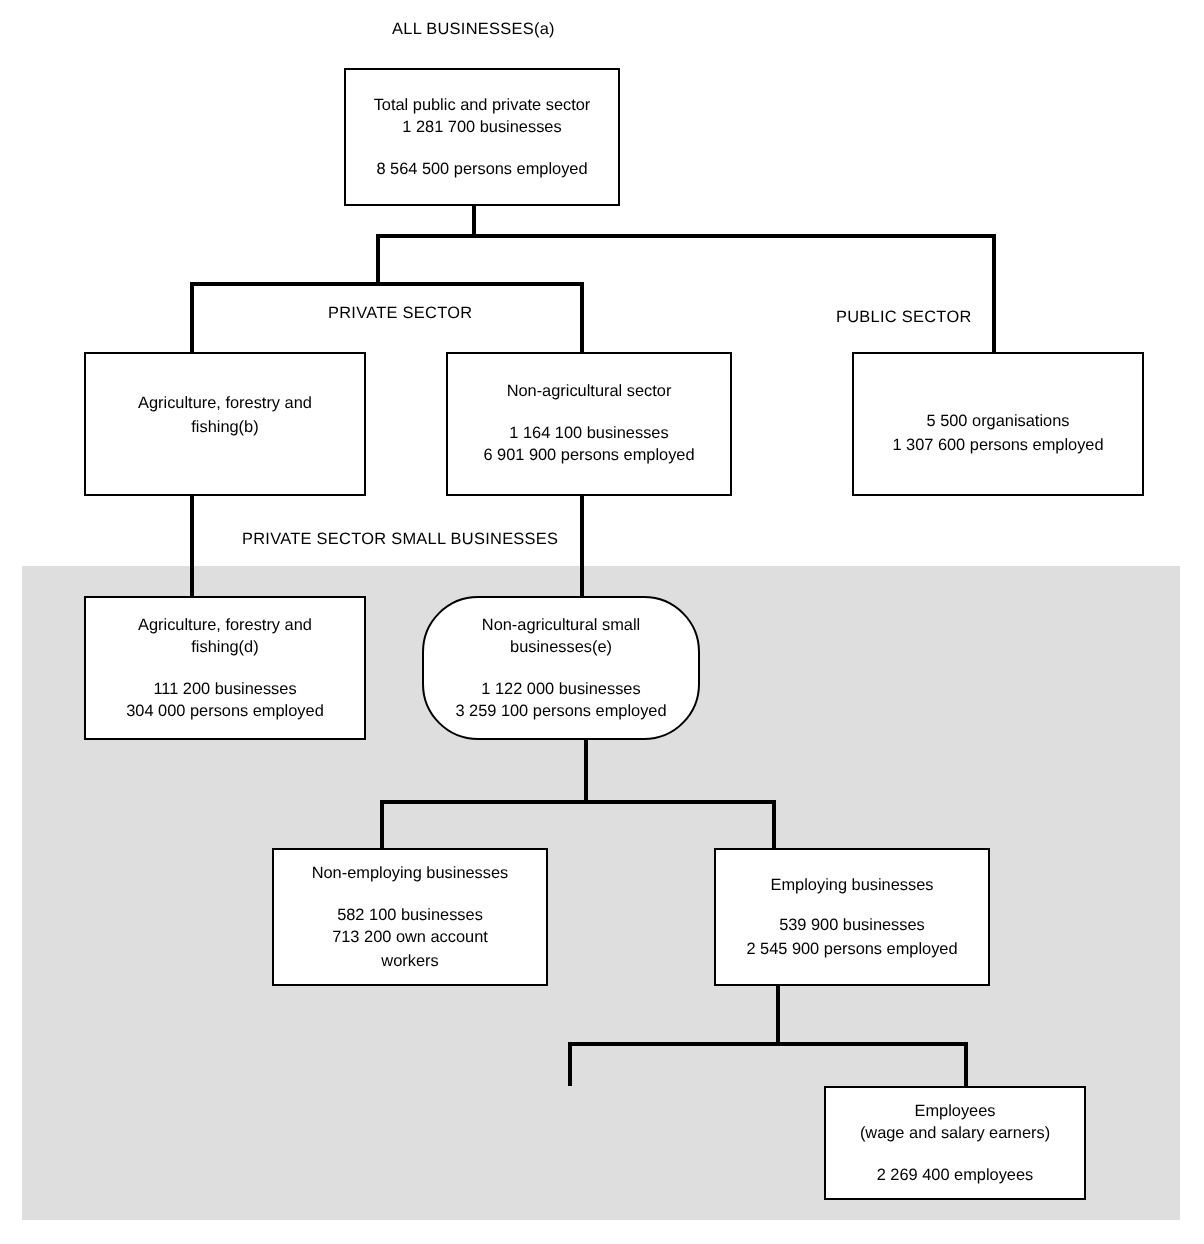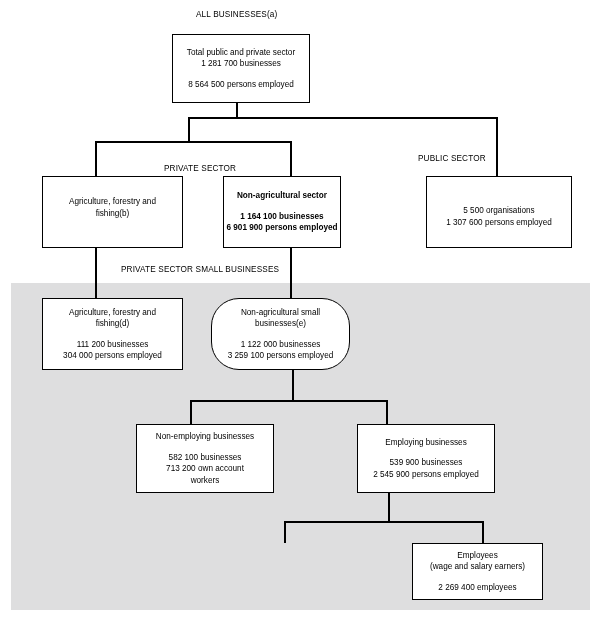--- a/index.html
+++ b/index.html
@@ -77,21 +77,21 @@
 
   <div class="vline" style="left:236px; top:103px; height:16px;"></div>
   <div class="hline" style="left:188px; top:117px; width:310px;"></div>
   <div class="vline" style="left:188px; top:117px; height:25px;"></div>
   <div class="vline" style="left:496px; top:117px; height:59px;"></div>
 
   <div class="hline" style="left:95px; top:141px; width:197px;"></div>
   <div class="vline" style="left:95px; top:141px; height:36px;"></div>
   <div class="vline" style="left:290px; top:141px; height:36px;"></div>
 
-  <div class="sectlabel" style="left:164px; top:164px;">PRIVATE SECTOR</div>
+  <div class="sectlabel" style="left:164px; top:152px;">PRIVATE SECTOR</div>
   <div class="sectlabel" style="left:418px; top:154px;">PUBLIC SECTOR</div>
   <div class="sectlabel" style="left:121px; top:265px;">PRIVATE SECTOR SMALL BUSINESSES</div>
 
   <div class="vline" style="left:95px; top:248px; height:50px;"></div>
   <div class="vline" style="left:290px; top:248px; height:50px;"></div>
 
   <div class="vline" style="left:292px; top:370px; height:31px;"></div>
   <div class="hline" style="left:190px; top:400px; width:197px;"></div>
   <div class="vline" style="left:190px; top:400px; height:24px;"></div>
   <div class="vline" style="left:386px; top:400px; height:24px;"></div>
@@ -107,21 +107,21 @@
     <div class="gap"></div>
     <div class="stats">8 564 500 persons employed</div>
   </div>
 
   <div class="node" style="left:42px; top:176px; width:141px; height:72px;">
     <div class="title">Agriculture, forestry and
 fishing(b)</div>
     <div class="gap"></div>
   </div>
 
-  <div class="node" style="left:223px; top:176px; width:118px; height:72px;font-weight:bold;">
+  <div class="node" style="left:223px; top:176px; width:143px; height:72px;">
     <div class="title">Non-agricultural sector</div>
     <div class="gap"></div>
     <div class="stats">1 164 100 businesses
 6 901 900 persons employed</div>
   </div>
 
   <div class="node" style="left:426px; top:176px; width:146px; height:72px;">
     <div class="gap"></div>
     <div class="stats">5 500 organisations
 1 307 600 persons employed</div>

